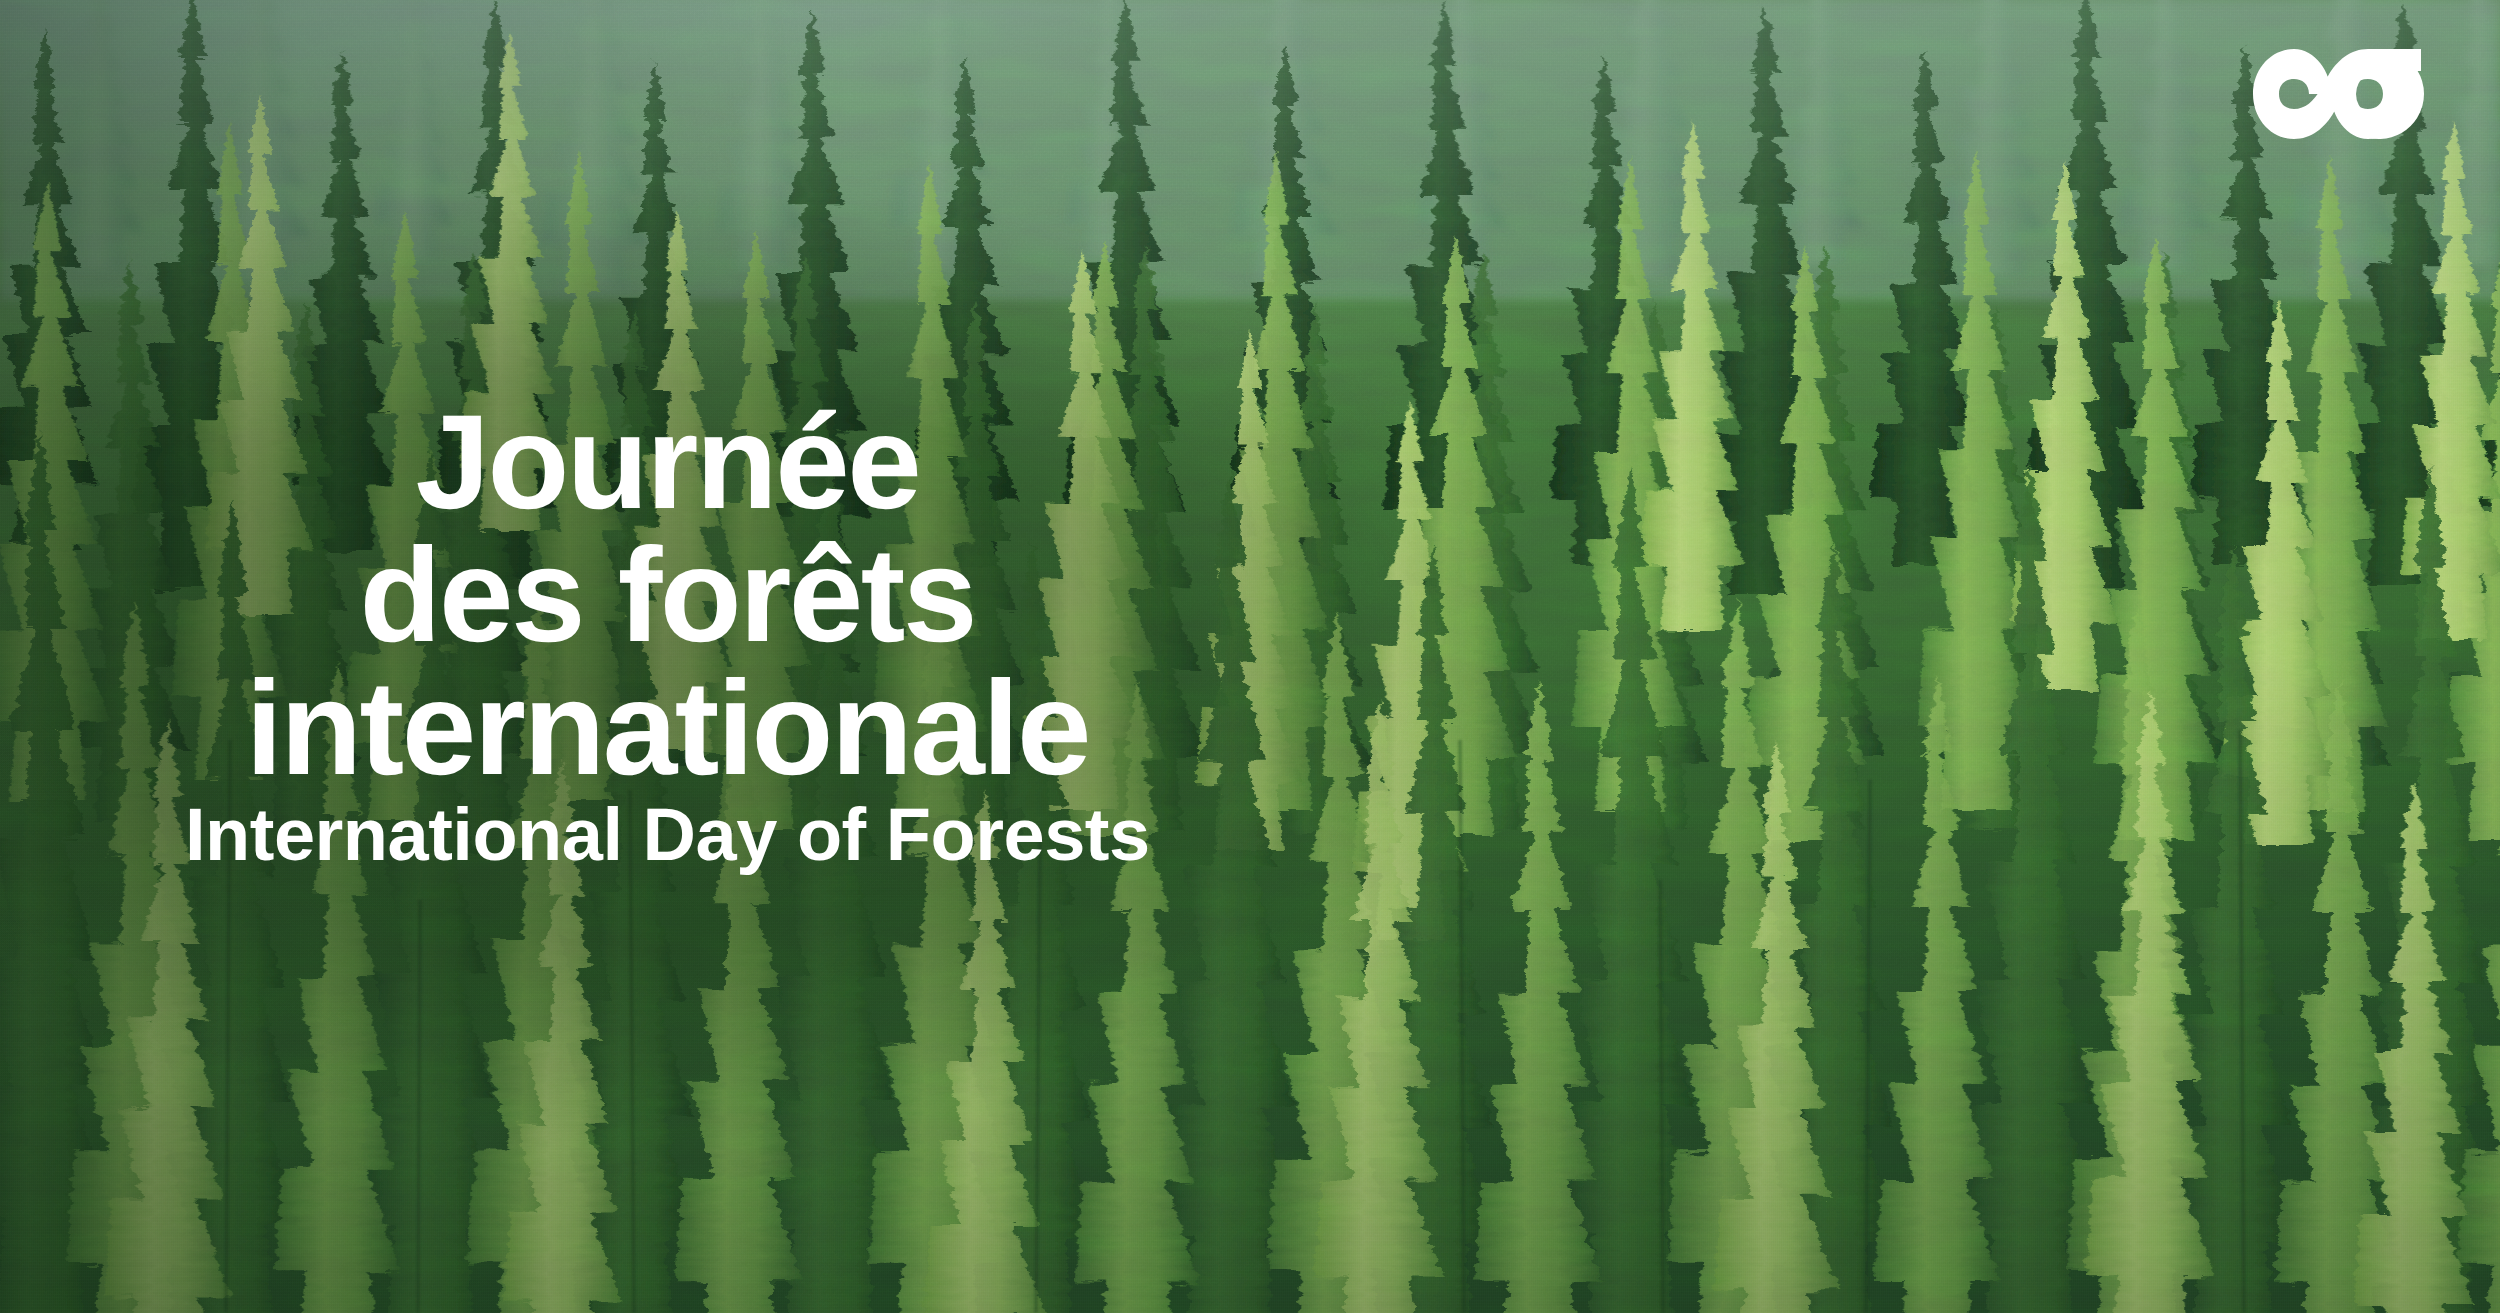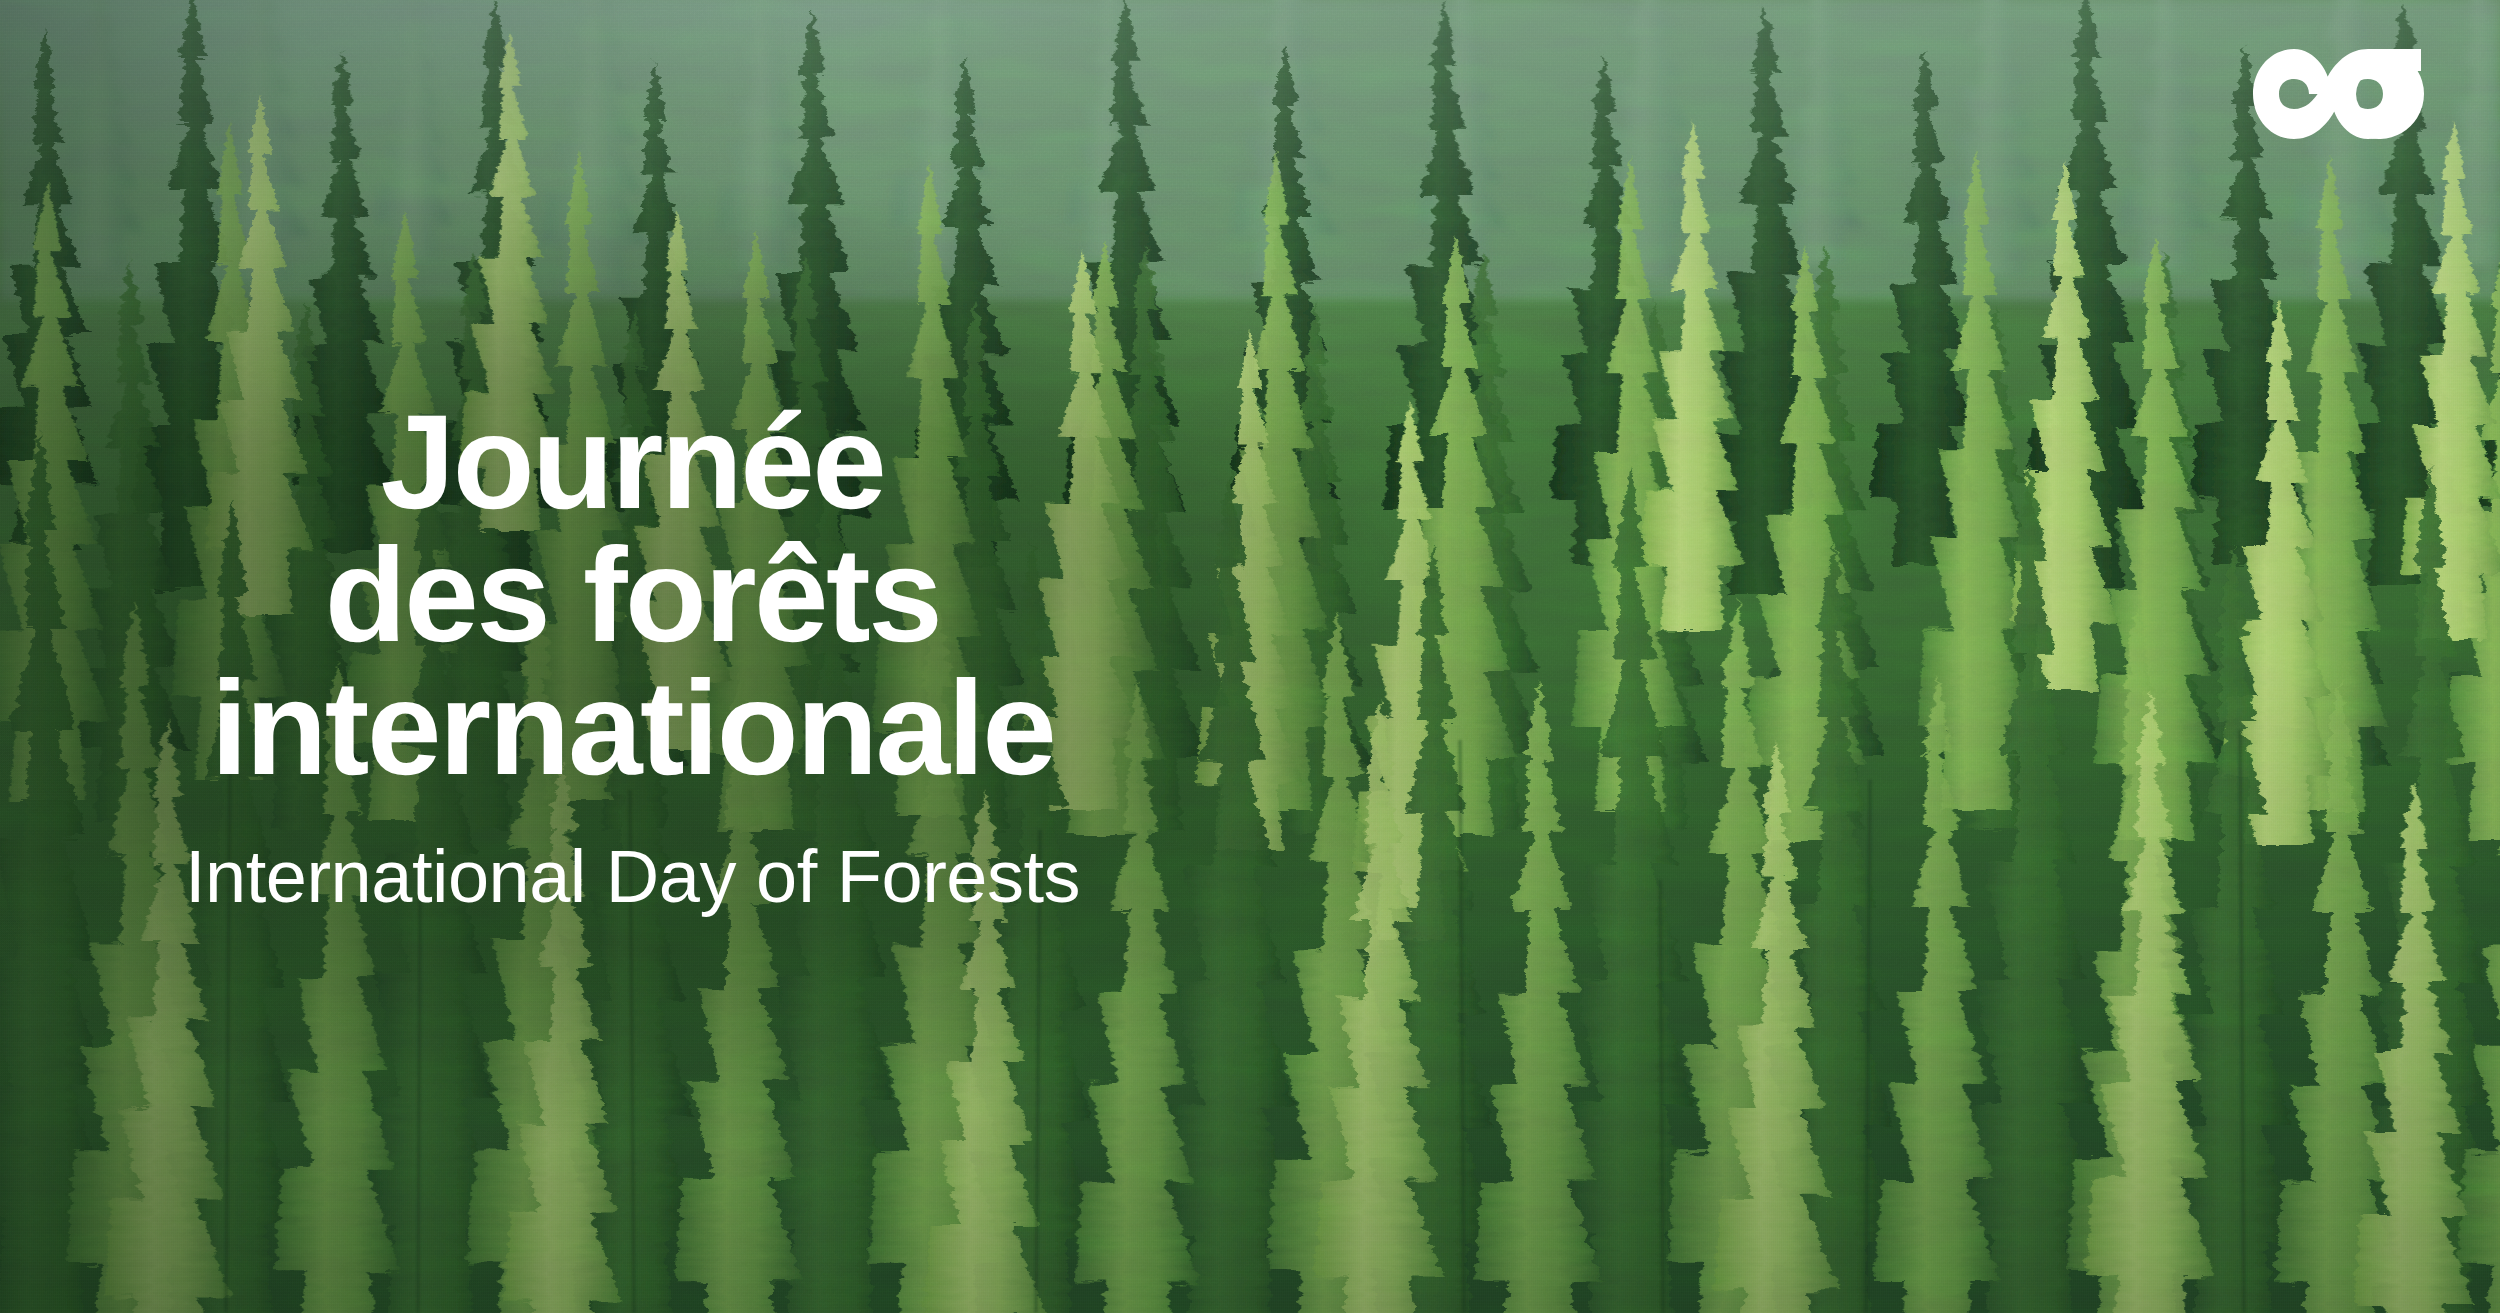--- a/index.html
+++ b/index.html
@@ -87,26 +87,25 @@
     color:#ffffff;
     font-family:"Liberation Sans", sans-serif;
     font-size:134px;
     line-height:133px;
     font-weight:700;
     letter-spacing:-2.5px;
     white-space:nowrap;
     text-rendering:geometricPrecision;
   }
   #subtitle {
-    margin-top:42px;
     color:#ffffff;
     font-family:"Liberation Sans", sans-serif;
     font-size:74px;
     line-height:80px;
-    font-weight:400;
+    font-weight:700;
     letter-spacing:-0.5px;
     white-space:nowrap;
   }
 </style>
 </head>
 <body>
 
 <div id="banner">
 
   <div id="forest-photo">

